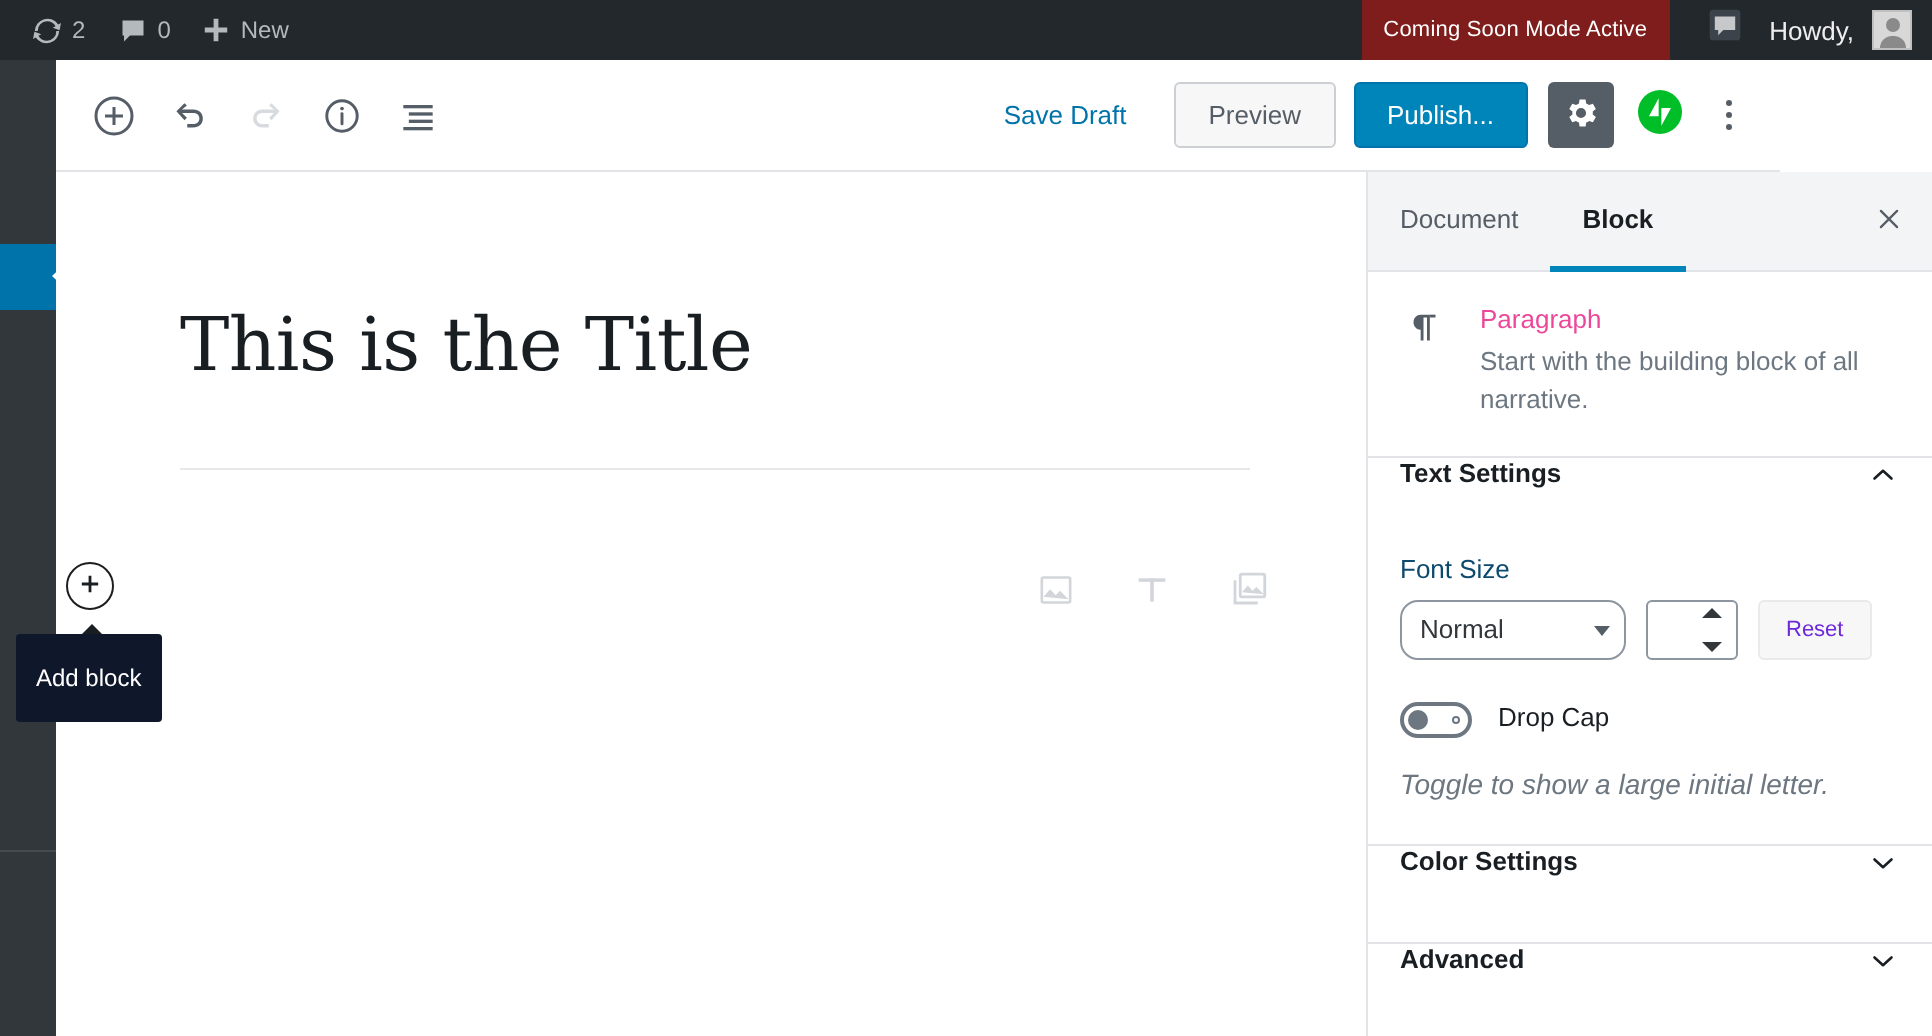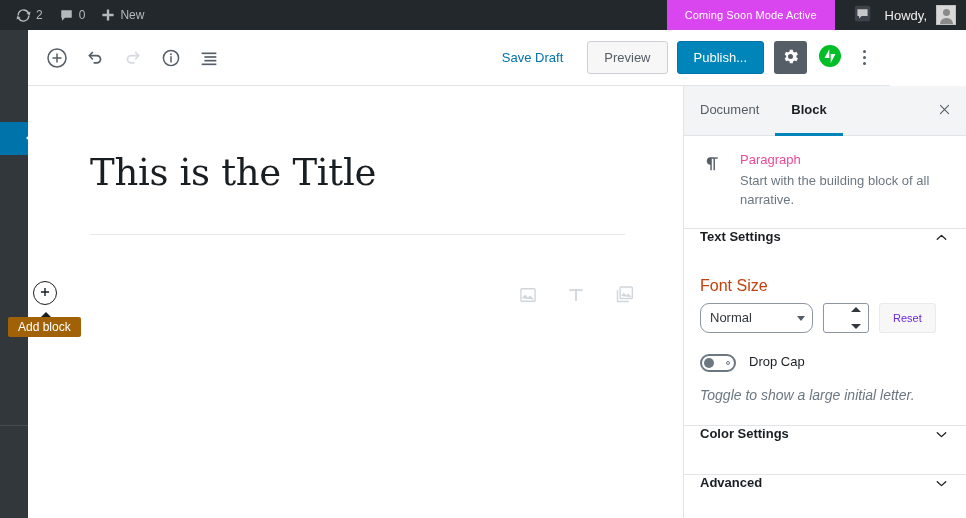--- a/index.html
+++ b/index.html
@@ -43,27 +43,27 @@
     cursor: pointer;
   }
   .ab-item svg { display: block; }
   .ab-right {
     margin-left: auto;
     display: flex;
     align-items: center;
     height: 30px;
   }
   .coming-soon {
-    background: #d946ef;
+    background: #7f1d1d;
     color: #ffffff;
     font-size: 11px;
     height: 30px;
     display: flex;
     align-items: center;
-    padding: 0 18px;
+    padding: 0 11px;
     letter-spacing: 0.1px;
     cursor: pointer;
   }
   .ab-comment-box {
     height: 30px;
     display: flex;
     align-items: center;
     padding: 0 10px;
     cursor: pointer;
   }
@@ -321,24 +321,24 @@
     box-shadow: 0 0 0 3px #ffffff;
     z-index: 60;
     box-sizing: border-box;
     padding: 0;
     color: #191e23;
   }
   .tooltip {
     position: absolute;
     left: 8px;
     top: 317px;
-    background: #a16207;
+    background: #0f172a;
     color: #ffffff;
     font-size: 12px;
-    padding: 4px 10px;
+    padding: 16px 10px;
     border-radius: 2px;
     white-space: nowrap;
     z-index: 61;
     line-height: 1;
   }
   .tooltip::before {
     content: "";
     position: absolute;
     left: 33px;
     top: -5px;
@@ -441,22 +441,22 @@
   }
   .panel-head .chev {
     margin-left: auto;
     color: #191e23;
     display: flex;
   }
   .panel-body {
     padding: 0 16px 20px 16px;
   }
   .field-label {
-    font-size: 16px;
-    color: #c2410c;
+    font-size: 13px;
+    color: #0c4a6e;
     margin-bottom: 8px;
   }
   .font-row {
     display: flex;
     align-items: center;
     gap: 10px;
   }
   .select-wrap {
     position: relative;
     width: 113px;

